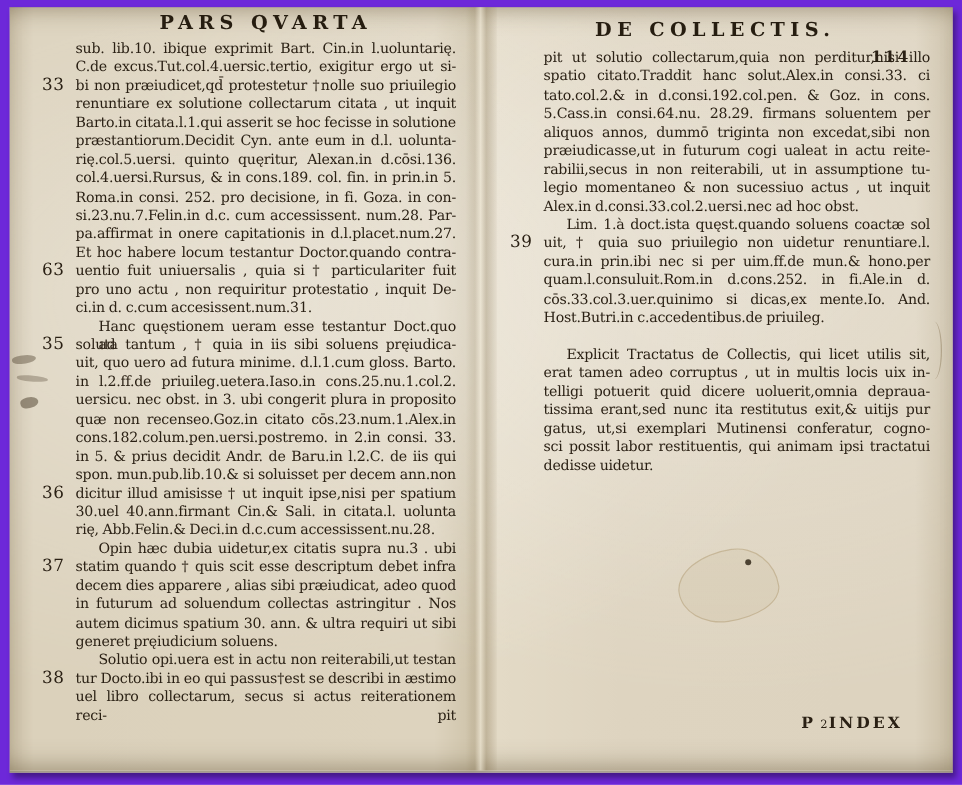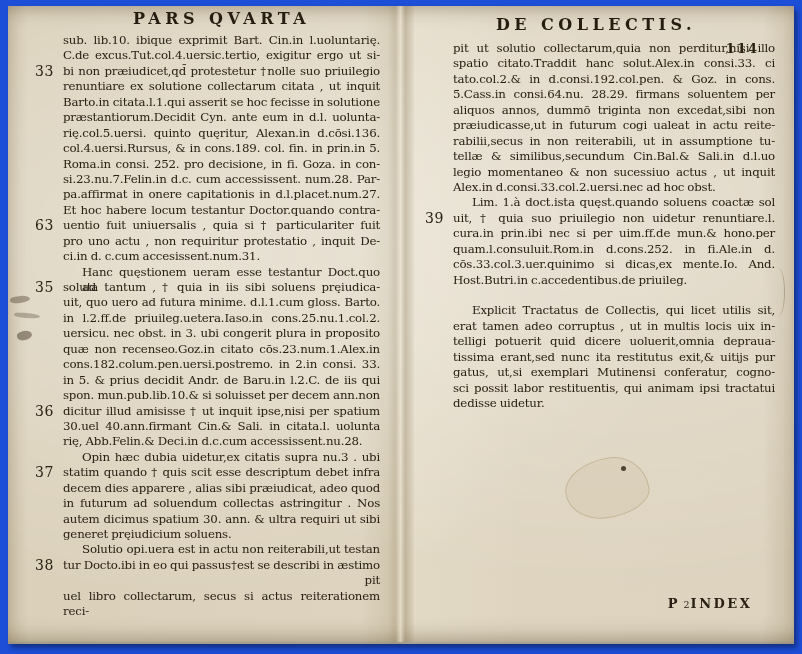--- a/index.html
+++ b/index.html
@@ -1,19 +1,19 @@
 <!DOCTYPE html>
 <html><head>
 <meta charset="utf-8">
 <style>
   html,body{margin:0;padding:0;}
   .canvas{
     position:relative;
     width:802px;height:654px;
-    background:#1d4ed8;
+    background:#6d28d9;
     overflow:hidden;
     font-family:"DejaVu Serif", serif;
   }
   .book{
     position:absolute;
     left:8px;top:6px;
     width:786px;height:636px;
     background:
       radial-gradient(ellipse at 24% 38%, rgba(255,255,255,0.30), rgba(255,255,255,0) 62%),
       radial-gradient(ellipse at 76% 32%, rgba(255,255,255,0.26), rgba(255,255,255,0) 62%),
@@ -148,37 +148,36 @@
           <div class="line"><span>30.uel 40.ann.firmant Cin.&amp; Sali. in citata.l. uolunta</span></div>
           <div class="line end"><span>rię, Abb.Felin.&amp; Deci.in d.c.cum accessissent.nu.28.</span></div>
           <div class="line indent"><span>Opin hæc dubia uidetur,ex citatis supra nu.3 . ubi</span></div>
           <div class="line"><span class="mn">37</span><span>statim quando † quis scit esse descriptum debet infra</span></div>
           <div class="line"><span>decem dies apparere , alias sibi præiudicat, adeo quod</span></div>
           <div class="line"><span>in futurum ad soluendum collectas astringitur . Nos</span></div>
           <div class="line"><span>autem dicimus spatium 30. ann. &amp; ultra requiri ut sibi</span></div>
           <div class="line end"><span>generet pręiudicium soluens.</span></div>
           <div class="line indent"><span>Solutio opi.uera est in actu non reiterabili,ut testan</span></div>
           <div class="line"><span class="mn">38</span><span>tur Docto.ibi in eo qui passus†est se describi in æstimo</span></div>
+          <div class="line"><span>uel libro collectarum, secus si actus reiterationem reci-</span></div>
           <div class="line end right"><span>pit</span></div>
-          <div class="line"><span>uel libro collectarum, secus si actus reiterationem reci-</span></div>
         </div>
     </div>
 
     <div class="page right">
       <div class="running-header">DE COLLECTIS.</div>
       <div class="folio">114</div>
       <div class="textblock" id="right-lines">
           <div class="line"><span>pit ut solutio collectarum,quia non perditur,nisi illo</span></div>
           <div class="line"><span>spatio citato.Traddit hanc solut.Alex.in consi.33. ci</span></div>
           <div class="line"><span>tato.col.2.&amp; in d.consi.192.col.pen. &amp; Goz. in cons.</span></div>
           <div class="line"><span>5.Cass.in consi.64.nu. 28.29. firmans soluentem per</span></div>
           <div class="line"><span>aliquos annos, dummō triginta non excedat,sibi non</span></div>
           <div class="line"><span>præiudicasse,ut in futurum cogi ualeat in  actu reite-</span></div>
           <div class="line"><span>rabilii,secus in non reiterabili, ut in assumptione tu-</span></div>
-          <div class="line"><span>tellæ &amp; similibus,secundum Cin.Bal.&amp; Sali.in d.l.uo</span></div>
           <div class="line"><span>legio momentaneo &amp; non sucessiuo actus , ut inquit</span></div>
           <div class="line end"><span>Alex.in d.consi.33.col.2.uersi.nec ad hoc obst.</span></div>
           <div class="line indent"><span>Lim. 1.à doct.ista quęst.quando soluens coactæ sol</span></div>
           <div class="line"><span class="mn">39</span><span>uit, † quia suo priuilegio non uidetur renuntiare.l.</span></div>
           <div class="line"><span>cura.in prin.ibi nec si per uim.ff.de mun.&amp; hono.per</span></div>
           <div class="line"><span>quam.l.consuluit.Rom.in d.cons.252. in fi.Ale.in d.</span></div>
           <div class="line"><span>cōs.33.col.3.uer.quinimo si dicas,ex mente.Io. And.</span></div>
           <div class="line end"><span>Host.Butri.in c.accedentibus.de priuileg.</span></div>
           <div class="line blank"><span></span></div>
           <div class="line indent"><span>Explicit Tractatus de Collectis, qui licet utilis sit,</span></div>

